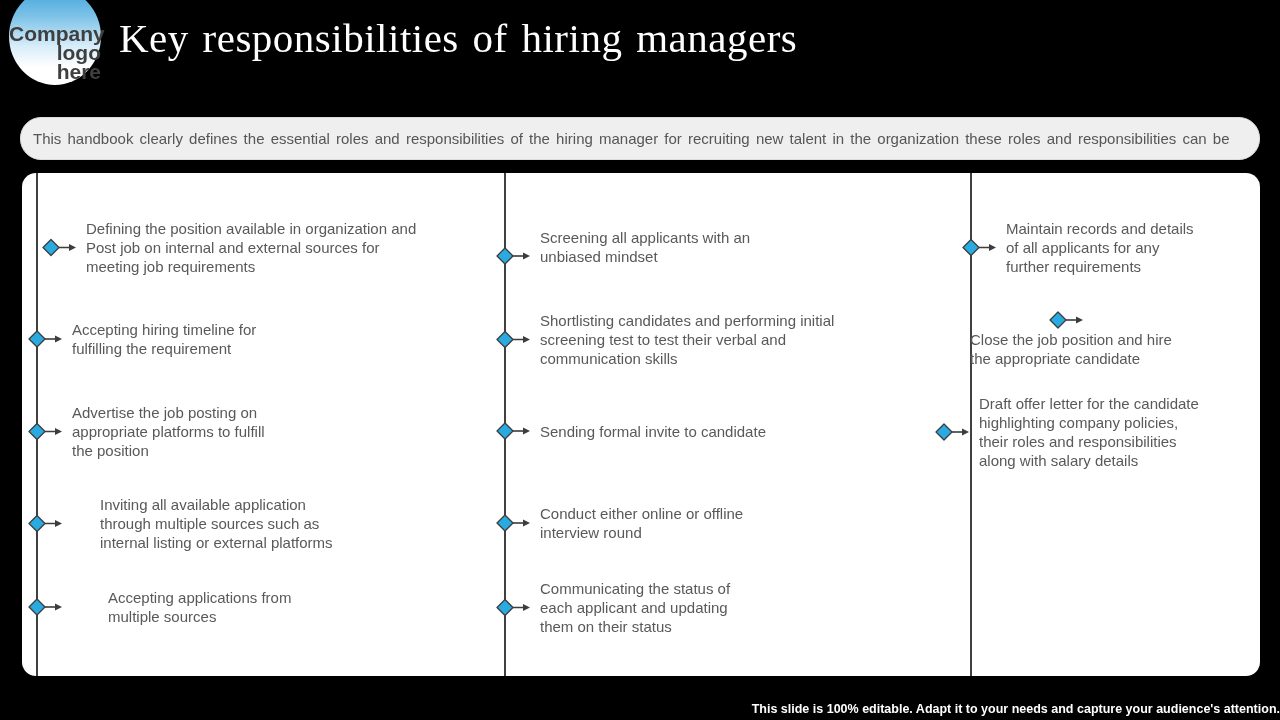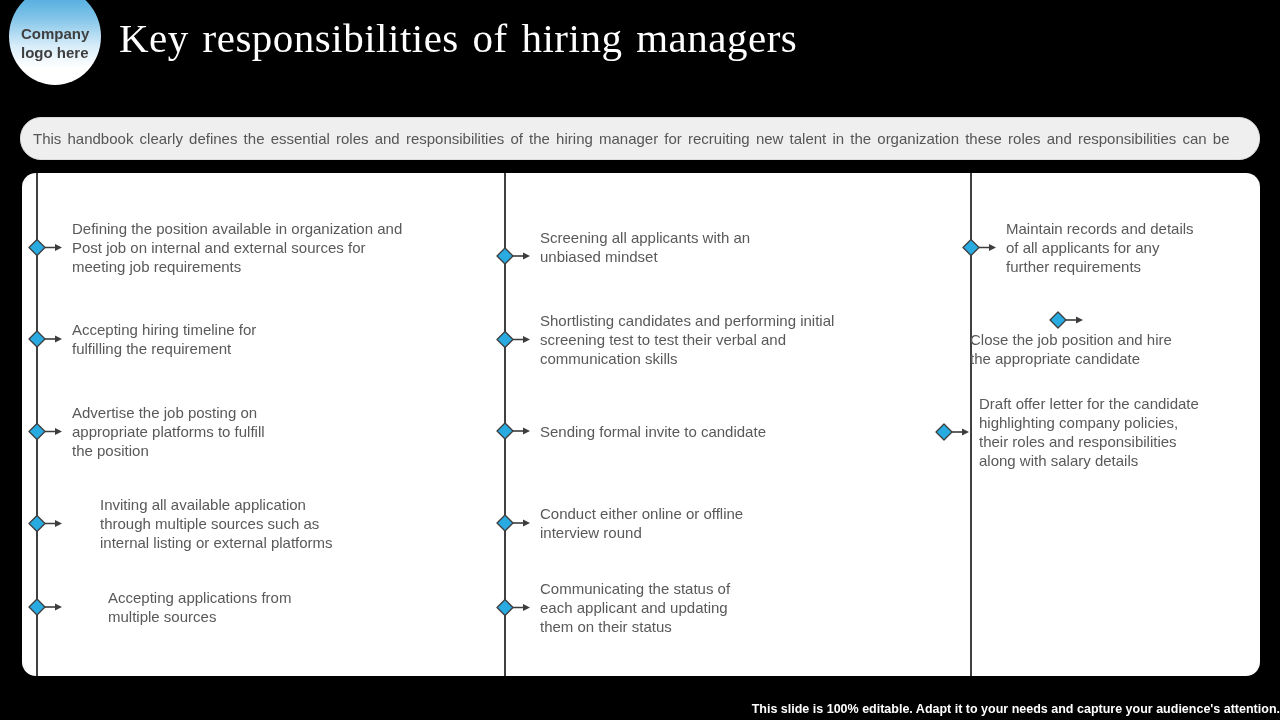--- a/index.html
+++ b/index.html
@@ -2,22 +2,22 @@
 <html><head>
 <meta charset="utf-8">
 <style>
   html,body{margin:0;padding:0;background:#000;}
   .slide{position:relative;width:1280px;height:720px;background:#000000;overflow:hidden;
          font-family:"Liberation Sans", sans-serif;}
 
   
   .logo{position:absolute;left:9px;top:-12px;width:92px;height:97px;border-radius:50%;
         background:linear-gradient(180deg,#3FA3DC 0%,#7FC3E8 30%,#D8EDF9 60%,#FFFFFF 82%);}
-  .logo-text{position:absolute;left:12px;width:100%;top:36px;text-align:left;
-             font-weight:bold;font-size:15px;line-height:19px;color:#3F3F3F;}
+  .logo-text{position:absolute;left:0;width:100%;top:36px;text-align:right;
+             font-weight:bold;font-size:21px;line-height:19px;color:#3F3F3F;}
 
   
   .title{position:absolute;left:119px;top:14px;margin:0;font-family:"Liberation Serif", serif;
          font-weight:400;font-size:41px;color:#FFFFFF;letter-spacing:.5px;word-spacing:3px;}
 
   
   .banner{position:absolute;left:20px;top:117px;width:1240px;height:43px;background:#EFEFEF;
           border:1px solid #DCDCDC;border-radius:21px;display:flex;align-items:center;
           padding:0 12px;box-sizing:border-box;}
   .banner-text{font-size:15px;color:#565656;word-spacing:2px;white-space:nowrap;}
@@ -52,21 +52,21 @@
 
   <div class="banner">
     <span class="banner-text">This handbook clearly defines the essential roles and responsibilities of the hiring manager for recruiting new talent in the organization these roles and responsibilities can be</span>
   </div>
 
   <div class="panel">
     <div class="vline l1"></div>
     <div class="vline l2"></div>
     <div class="vline l3"></div>
 
-    <div class="item" style="left:5px;top:74px;align-items:center;">
+    <div class="item" style="left:19px;top:74px;align-items:center;">
       <svg width="36" height="20" viewBox="0 0 36 20">
           <polygon points="10,2 18,10 10,18 2,10" fill="#29ABE2" stroke="#3D3D3D" stroke-width="1.3" stroke-linejoin="round"></polygon>
           <line x1="18" y1="10" x2="28" y2="10" stroke="#3D3D3D" stroke-width="1.6"></line>
           <polygon points="28,6.5 35,10 28,13.5" fill="#3D3D3D"></polygon>
         </svg>
       <div class="item-text">Defining the position available in organization and
 Post job on internal and external sources for
 meeting job requirements</div>
     </div>
     <div class="item" style="left:5px;top:166px;">

